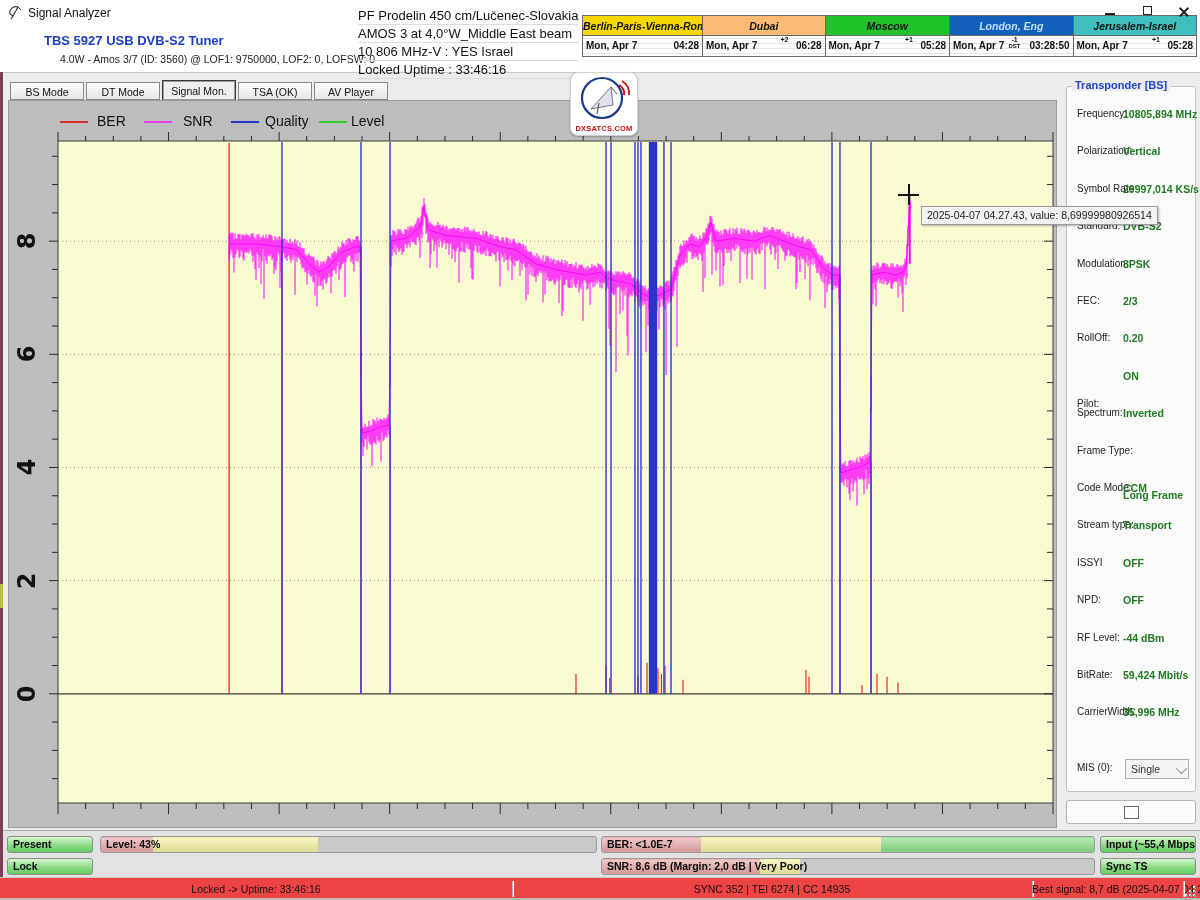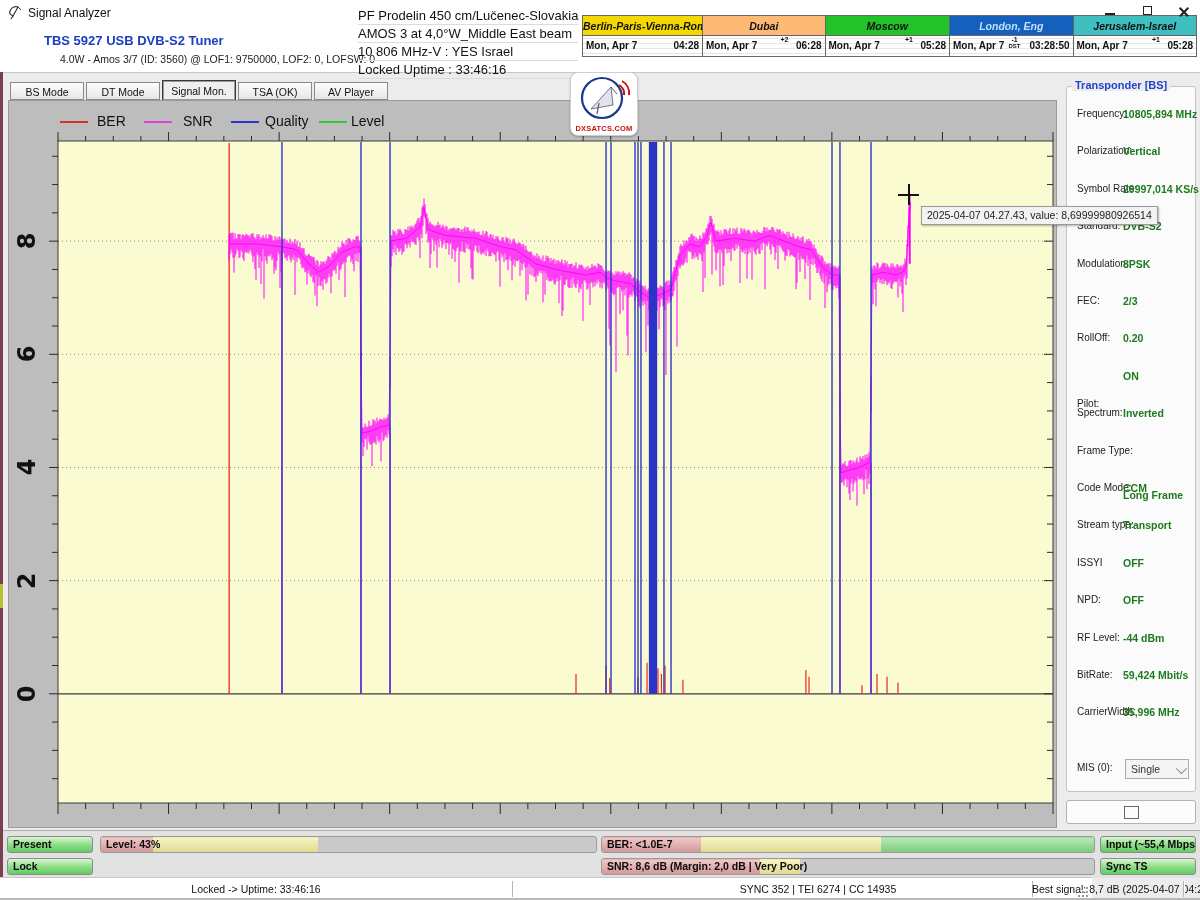--- a/index.html
+++ b/index.html
@@ -65,21 +65,21 @@
             background:linear-gradient(#E8EDF5 0 3px,#4A78C8 3px 5px,#FFF 5px 7px,#4A78C8 7px 9px,#FFF 9px 11px,#C8CKD8 11px);}
   
   #bars-area{left:0;top:830px;width:1200px;height:47px;background:#E2E2E2;border-top:1px solid #ABABAB;}
   .capsule{position:absolute;height:17px;border:1px solid #8C8C8C;border-radius:3px;box-sizing:border-box;
            background:linear-gradient(#D9F6D1,#8ADB84 55%,#63CB62);font-size:10.5px;font-weight:bold;
            line-height:15px;padding-left:5px;color:#0A0A0A;overflow:hidden;white-space:nowrap;}
   .bar{position:absolute;height:17px;border:1px solid #9A9A9A;border-radius:3px;box-sizing:border-box;background:#C9C9C9;overflow:hidden;}
   .bar-seg{position:absolute;top:0;height:100%;}
   .bar-text{position:absolute;left:5px;top:0;font-size:10.5px;font-weight:bold;line-height:15px;color:#0A0A0A;white-space:nowrap;z-index:3;}
   
-  #status-bar{left:0;top:877px;width:1092px;height:23px;background:#ffffff;border-top:1px solid #C9C9C9;}
+  #status-bar{left:0;top:877px;width:1200px;height:23px;background:#ef4444;border-top:1px solid #C9C9C9;}
   .sb-sec{position:absolute;top:0;height:22px;line-height:22px;text-align:center;font-size:10.5px;color:#111;white-space:nowrap;}
   .sb-sep{position:absolute;top:3px;width:1px;height:16px;background:#B5B5B5;box-shadow:1px 0 0 #FFF;}
   #grip{position:absolute;right:2px;bottom:2px;width:12px;height:12px;}
   #grip i{position:absolute;width:2px;height:2px;background:#999;box-shadow:-1px -1px 0 #FFF;}
   
   #left-edge{left:0;top:72px;width:3px;height:805px;background:#7B4050;}
   #left-blob{left:0;top:584px;width:3px;height:24px;background:#B6C331;z-index:5;}
   #bottom-edge{left:0;top:898px;width:1200px;height:2px;background:#B9B9B9;}
 </style>
 </head>
@@ -444,21 +444,21 @@
         <div class="bar-seg" style="left: 0px; width: 158.08px; background: linear-gradient(rgba(255, 255, 255, 0), rgba(255, 255, 255, 0.333) 10%, rgba(0, 0, 0, 0.07) 90%), linear-gradient(rgb(230, 169, 169), rgb(230, 169, 169));"></div>
         <div class="bar-seg" style="left: 158.08px; width: 39.52px; background: linear-gradient(rgba(255, 255, 255, 0), rgba(255, 255, 255, 0.333) 10%, rgba(0, 0, 0, 0.07) 90%), linear-gradient(rgb(241, 238, 162), rgb(241, 238, 162));"></div>
         <div class="bar-text">SNR: 8,6 dB (Margin: 2,0 dB | Very Poor)</div>
       </div>
       <div class="capsule" style="left: 1100px; top: 27px; width: 96px;">Sync TS</div>
     </div>
 
   <div class="abs" id="status-bar">
     <div class="sb-sec" style="left:0;width:512px;">Locked -&gt; Uptime: 33:46:16</div>
     <div class="sb-sep" style="left:512px;"></div>
-    <div class="sb-sec" style="left:512px;width:520px;margin-left:46px;">SYNC 352 | TEI 6274 | CC 14935</div>
+    <div class="sb-sec" style="left:512px;width:520px;">SYNC 352 | TEI 6274 | CC 14935</div>
     <div class="sb-sep" style="left:1032px;"></div>
     <div class="sb-sec" style="left:1032px;width:150px;">Best signal: 8,7 dB (2025-04-07 04:23)</div>
     <div class="sb-sep" style="left:1183px;"></div>
     <div id="grip">
         <i style="left: 8px; top: 8px;"></i>
         <i style="left: 8px; top: 4px;"></i>
         <i style="left: 8px; top: 0px;"></i>
         <i style="left: 4px; top: 8px;"></i>
         <i style="left: 4px; top: 4px;"></i>
         <i style="left: 0px; top: 8px;"></i>

